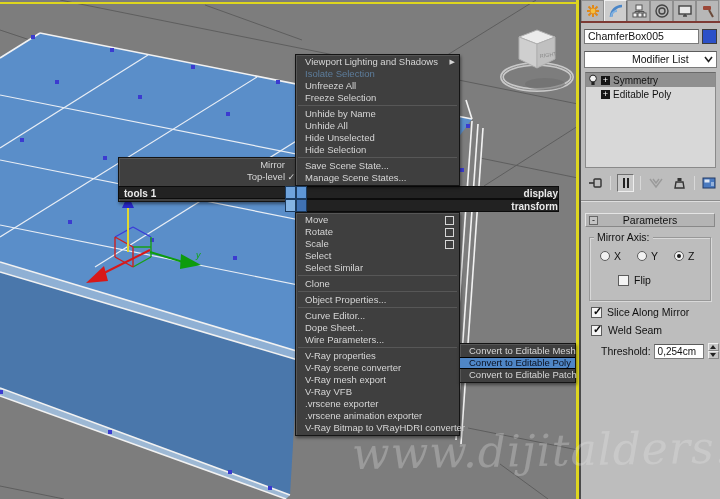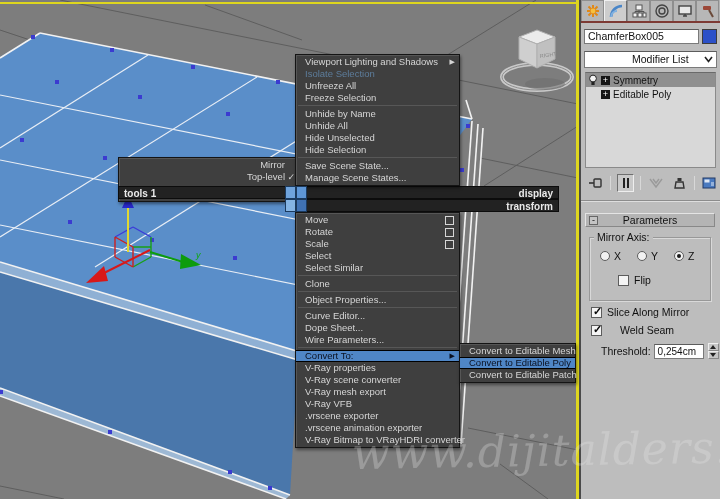--- a/index.html
+++ b/index.html
@@ -18,21 +18,21 @@
   .menu { position:absolute; background:#3f3f3f; border:1px solid #141414; box-shadow:1px 2px 3px rgba(0,0,0,.45), inset 1px 1px 0 #565656; color:#d6d6d6; font-size:9.5px; z-index:7; padding:1px 0; }
   .menu-item { height:12px; line-height:12px; padding:0 16px 0 9px; white-space:nowrap; position:relative; }
   .menu-item.disabled { color:#5d7d9c; }
   .menu-item.hl { background:#4f86c6; color:#0a1020; border-top:1px solid #000; border-bottom:1px solid #000; height:12px; line-height:10px; }
   .menu-sep { height:1px; background:#272727; border-bottom:1px solid #575757; margin:1px 2px 2px 2px; }
   .menu-item.has-sub::after { content:"\25B6"; position:absolute; right:4px; top:0; font-size:7px; }
   .menu-item.has-settings::after { content:""; position:absolute; right:5px; top:2px; width:7px; height:7px; border:1px solid #d6d6d6; background:#3f3f3f; }
   .menu-item.checked::after { content:"\2713"; position:absolute; right:4px; top:0; font-size:9px; }
   #quad-tools-menu .menu-item { text-align:right; padding:0 14px 0 9px; }
   .quad-bar { position:absolute; height:13px; line-height:13px; background:#222; color:#e9e9e9; font-size:10px; font-weight:bold; z-index:7; border:1px solid #0c0c0c; }
-  .quad-bar.right { text-align:right; padding-right:5px; }
+  .quad-bar.right { text-align:right; }
   .quad-sq { position:absolute; width:11px; height:13px; z-index:8; border:1px solid #1b3a5e; }
 
   
   #cmd-panel { position:absolute; left:581px; top:0; width:139px; height:499px; background:#bdbdbd; z-index:5; font-size:10.5px; color:#111; }
   #panel-tabs { position:absolute; left:0; top:0; width:139px; height:23px; background:#b3b3b3; border-bottom:2px solid #7d3a34; display:flex; }
   .ptab { width:23px; height:21px; border:1px solid #8f8f8f; border-bottom:none; background:#b7b7b7; display:flex; align-items:center; justify-content:center; }
   .ptab.active { background:#cdcdcd; border-color:#f0f0f0 #6f6f6f #cdcdcd #f0f0f0; }
   .fieldrow { position:absolute; display:flex; align-items:center; }
   .textfield { background:#fff; border:1px solid #7a7a7a; border-top-color:#5c5c5c; height:15px; line-height:13px; padding:0 3px; font-size:10.5px; overflow:hidden; white-space:nowrap; }
   #color-swatch { width:15px; height:15px; border:1px solid #3c3c3c; }
@@ -210,21 +210,20 @@
       <div class="menu-item">Select Similar</div>
       <div class="menu-sep"></div>
       <div class="menu-item">Clone</div>
       <div class="menu-sep"></div>
       <div class="menu-item">Object Properties...</div>
       <div class="menu-sep"></div>
       <div class="menu-item">Curve Editor...</div>
       <div class="menu-item">Dope Sheet...</div>
       <div class="menu-item">Wire Parameters...</div>
       <div class="menu-sep"></div>
-      <div class="menu-item hl has-sub">Convert To:</div>
       <div class="menu-item">V-Ray properties</div>
       <div class="menu-item">V-Ray scene converter</div>
       <div class="menu-item">V-Ray mesh export</div>
       <div class="menu-item">V-Ray VFB</div>
       <div class="menu-item">.vrscene exporter</div>
       <div class="menu-item">.vrscene animation exporter</div>
       <div class="menu-item">V-Ray Bitmap to VRayHDRI converter</div>
     </div>
 
   <div class="menu" style="left:459px; top:343px; width:117px;">
@@ -361,21 +360,21 @@
       <div class="fieldrow" style="left:28px; top:36px; gap:5px;">
         <span class="cb"></span>
         <span>Flip</span>
       </div>
     </div>
 
     <div class="fieldrow" style="left:10px; top:306px; gap:5px;">
       <span class="cb checked"></span>
       <span>Slice Along Mirror</span>
     </div>
-    <div class="fieldrow" style="left:10px; top:324px; gap:18px;">
+    <div class="fieldrow" style="left:10px; top:324px; gap:6px;">
       <span class="cb checked"></span>
       <span>Weld Seam</span>
     </div>
     <div class="fieldrow" style="left:20px; top:343px; gap:3px;justify-content:flex-end;">
       <span>Threshold:</span>
       <div class="textfield" style="width:50px; font-size:10px;">0,254cm</div>
       <div class="spinner">
         <div class="spin-btn">
             <div class="tri-up"></div>
           </div>

